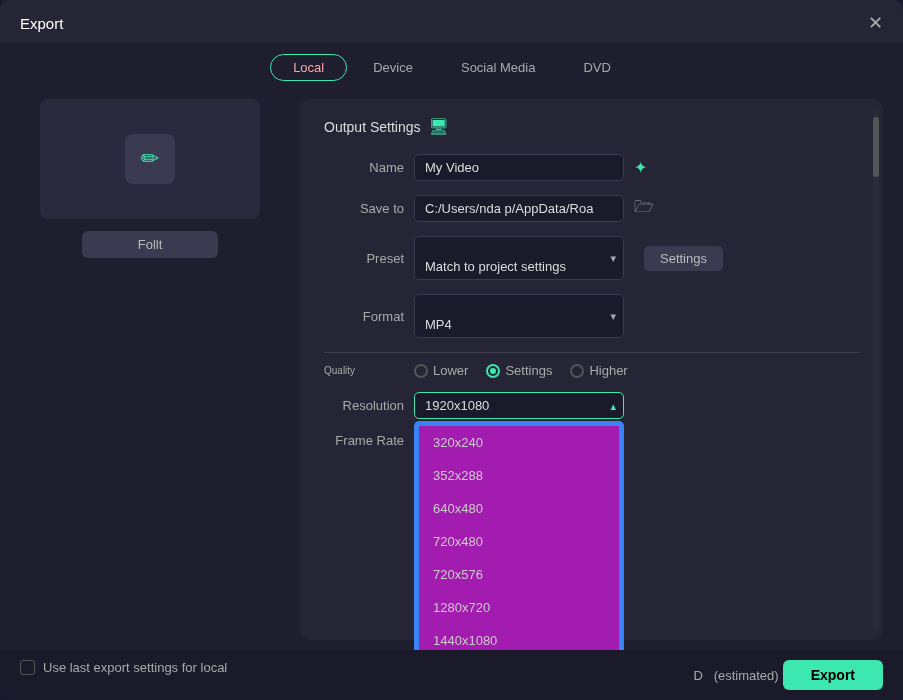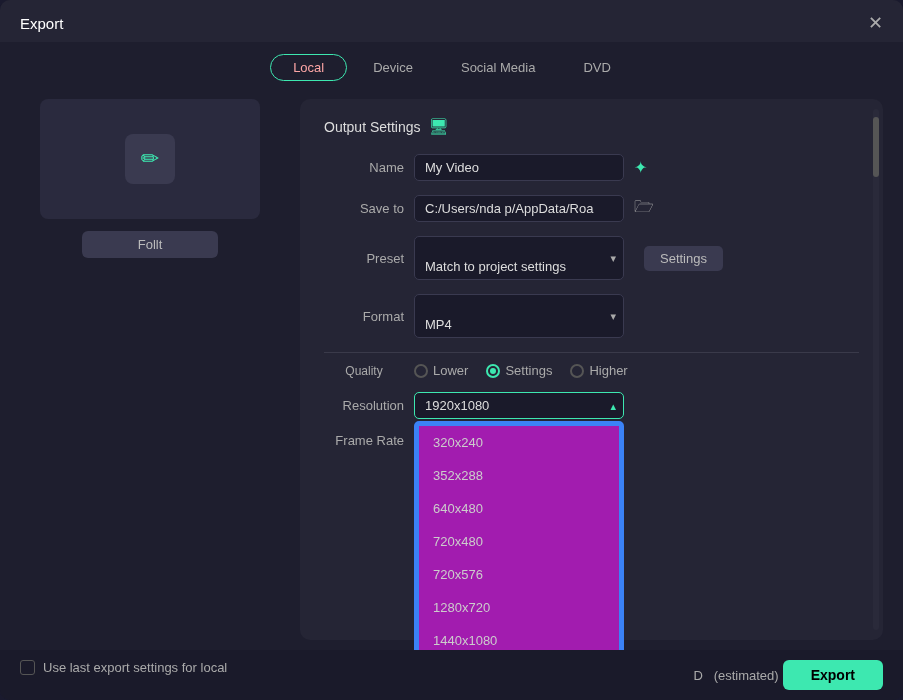--- a/index.html
+++ b/index.html
@@ -206,23 +206,23 @@
       margin: 10px 0;
     }
     .quality-row {
       display: flex;
       align-items: center;
       margin-bottom: 14px;
       gap: 10px;
     }
     .quality-label-main {
       width: 80px;
-      font-size: 12px;
-      color: #aaa;
-      text-align: center;
+      font-size: 10px;
+      color: #aaa;
+      text-align: left;
       flex-shrink: 0;
     }
     .quality-options {
       display: flex;
       gap: 18px;
       align-items: flex-start;
     }
     .quality-option {
       display: flex;
       align-items: center;

